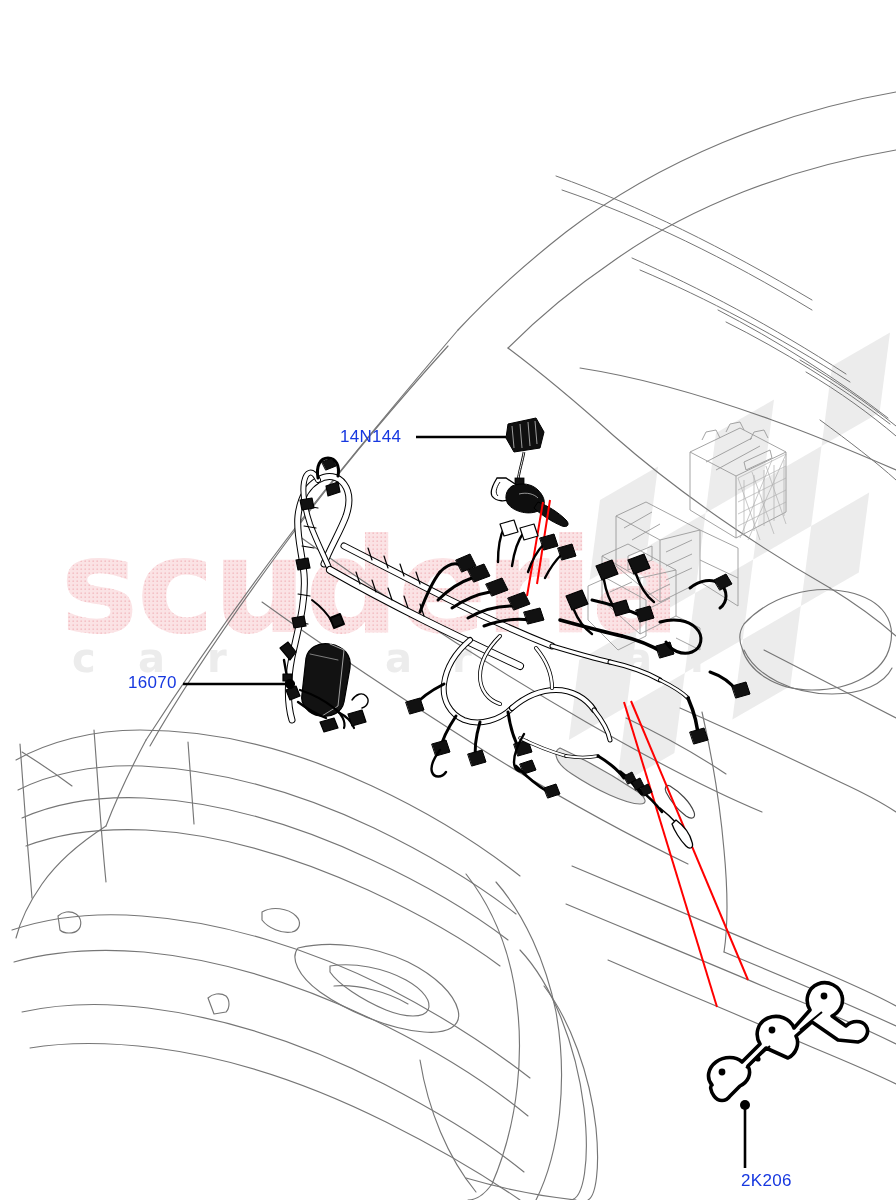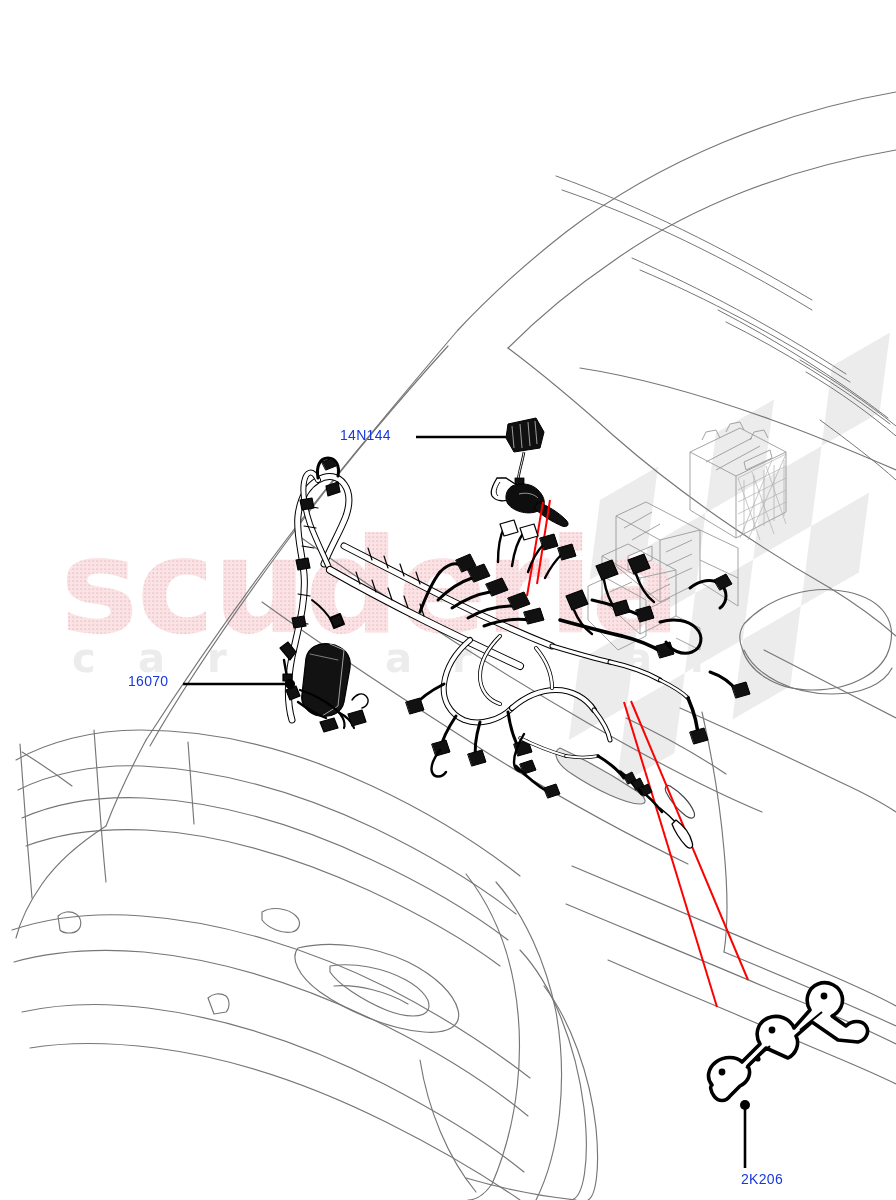--- a/index.html
+++ b/index.html
@@ -26,21 +26,21 @@
     height: 1200px;
   }
   .wm-text {
     font-family: "DejaVu Sans", sans-serif;
     font-weight: bold;
   }
   .callout-label {
     position: absolute;
     color: #1738e0;
     font-family: "Liberation Sans", sans-serif;
-    font-size: 14px;
+    font-size: 17px;
     font-weight: 400;
     letter-spacing: 0.3px;
     white-space: nowrap;
     line-height: 1;
   }
 </style>
 </head>
 <body>
 
 <div id="stage">

